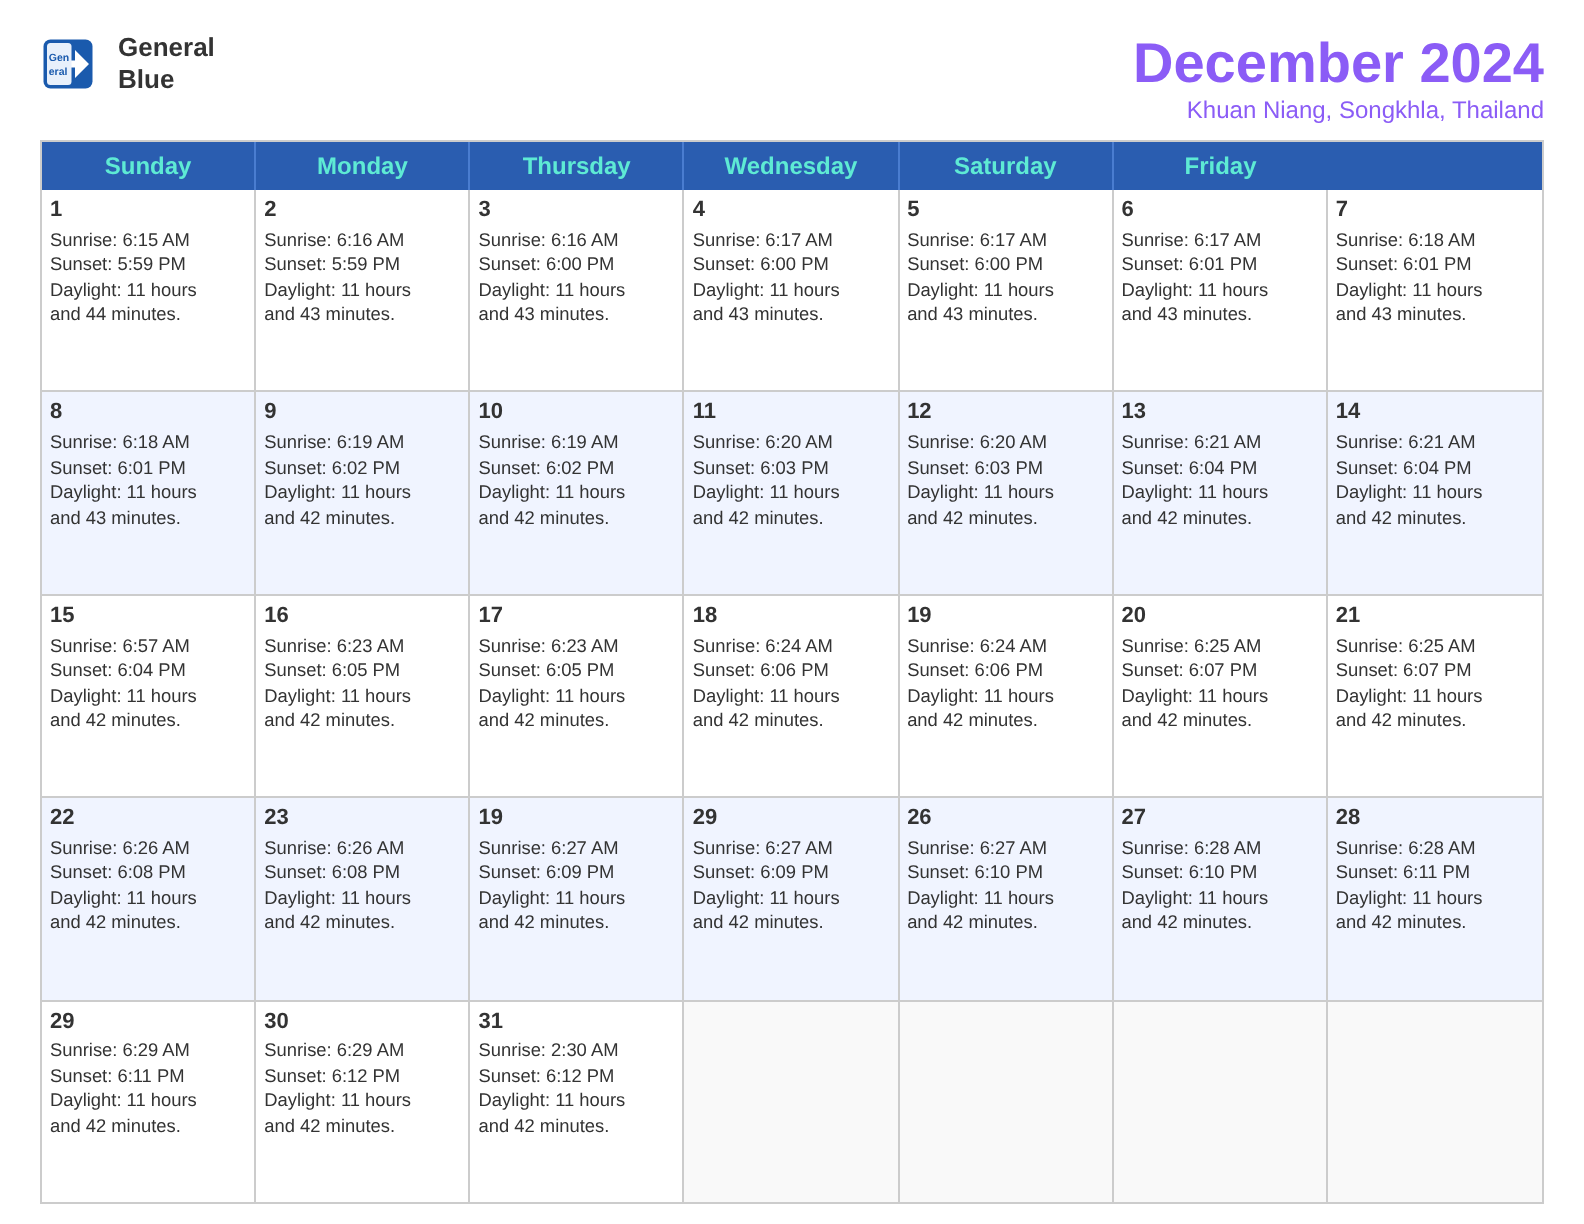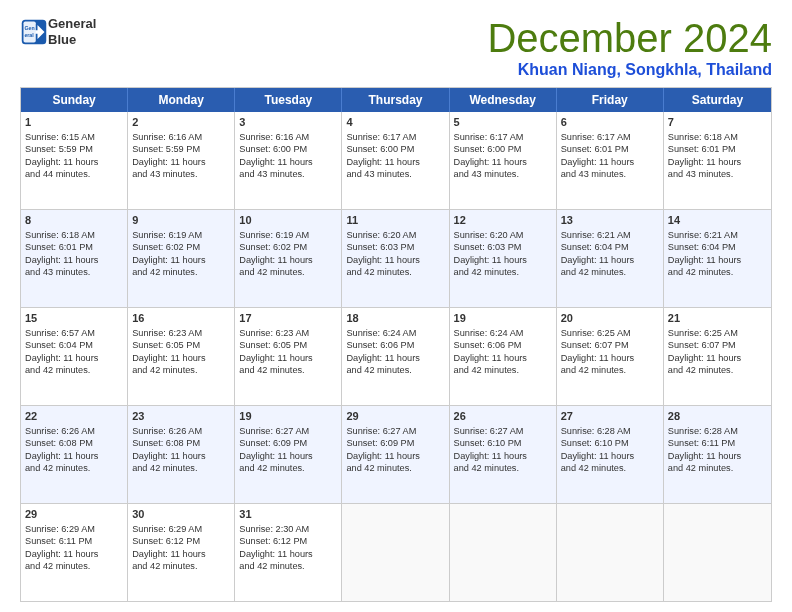--- a/index.html
+++ b/index.html
@@ -19,56 +19,56 @@
     }
     .header {
       display: flex;
       justify-content: space-between;
       align-items: flex-start;
       margin-bottom: 8px;
     }
     .logo {
       display: flex;
       align-items: center;
-      gap: 0;
+      gap: 11px;
     }
     .logo-text {
       font-size: 13px;
       font-weight: bold;
       color: #333;
       line-height: 1.2;
     }
     .logo-icon {
       width: 28px;
       height: 28px;
     }
     .title-block { text-align: right; }
     .title-block h1 {
-      font-size: 40px;
-      color: #4d7c0f;
+      font-size: 28px;
+      color: #8b5cf6;
+      font-weight: bold;
+    }
+    .title-block h2 {
+      font-size: 12px;
+      color: #8b5cf6;
       font-weight: normal;
-    }
-    .title-block h2 {
-      font-size: 16px;
-      color: #1d4ed8;
-      font-weight: bold;
     }
     .calendar {
       flex: 1;
       display: flex;
       flex-direction: column;
       border: 1px solid #ccc;
     }
     .cal-header {
       display: grid;
       grid-template-columns: repeat(7, 1fr);
       background: #2a5db0;
     }
     .cal-header-cell {
-      color: #ffffff;
+      color: #5eead4;
       font-size: 12px;
       font-weight: bold;
       padding: 5px 4px;
       text-align: center;
       border-right: 1px solid #4a7dd0;
     }
     .cal-header-cell:last-child { border-right: none; }
     .cal-body {
       display: flex;
       flex-direction: column;
@@ -120,25 +120,24 @@
     <div class="title-block">
       <h1>December 2024</h1>
       <h2>Khuan Niang, Songkhla, Thailand</h2>
     </div>
   </div>
 
   <div class="calendar">
     <div class="cal-header">
     <div class="cal-header-cell">Sunday</div>
         <div class="cal-header-cell">Monday</div>
-        <div class="cal-header-cell">Tuesday</div>
         <div class="cal-header-cell">Thursday</div>
         <div class="cal-header-cell">Wednesday</div>
+        <div class="cal-header-cell">Saturday</div>
         <div class="cal-header-cell">Friday</div>
-        <div class="cal-header-cell">Saturday</div>
       </div>
     <div class="cal-body">
     <div class="cal-row">
           <div class="cal-cell">
             <span class="day-num">1</span>
             <div>Sunrise: 6:15 AM</div>
             <div>Sunset: 5:59 PM</div>
             <div>Daylight: 11 hours</div>
             <div>and 44 minutes.</div>
           </div>

